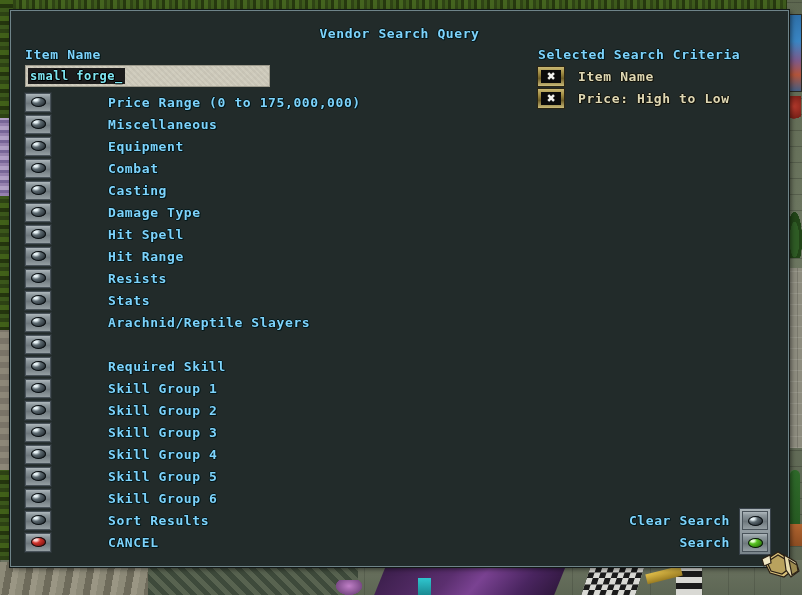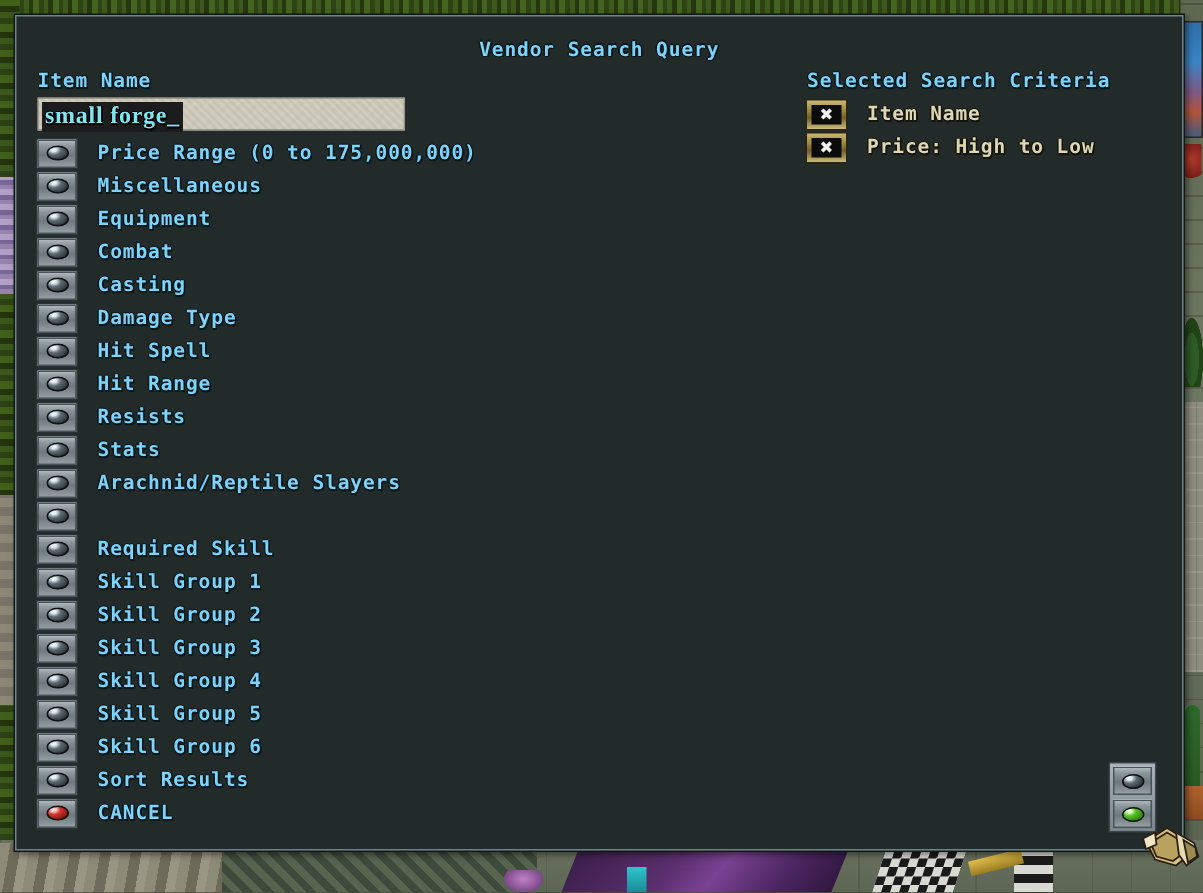--- a/index.html
+++ b/index.html
@@ -164,33 +164,33 @@
     background:
       repeating-linear-gradient(45deg,rgba(0,0,0,.045) 0 2px,transparent 2px 4px),
       repeating-linear-gradient(-40deg,rgba(255,255,255,.05) 0 3px,transparent 3px 6px),
       #cfcbbc;
     box-shadow:inset 0 0 0 1px #9d9a8c;
     box-sizing:border-box;
     cursor:text;
   }
   #name-input .val{
     position:absolute;left:3px;top:3px;
-    font-size:16px;font-weight:bold;letter-spacing:.5px;white-space:nowrap;
+    font-size:12px;font-weight:bold;letter-spacing:.5px;white-space:nowrap;
     color:#7fe6f2;
     text-shadow:1px 1px 0 #000,-1px 0 0 #000,0 -1px 0 #000,1px 0 0 #000,0 1px 0 #000;
     background:#1c1c1c;
     padding:1px 2px;
-    font-family:Liberation Serif, serif;
   }
 
   
   #options{position:absolute;left:14px;top:80px;}
   .opt{
     position:relative;height:22px;display:flex;align-items:center;
     cursor:pointer;
+    gap:43px;
   }
   .gem-btn{
     width:26px;height:19px;flex:0 0 26px;margin-right:14px;
     background:linear-gradient(180deg,#b9c2c6 0%,#8d989d 22%,#6e787d 55%,#9aa4a8 100%);
     box-shadow:inset 0 0 0 1px #49535a, 0 0 0 1px #2a3335;
     display:flex;align-items:center;justify-content:center;
     box-sizing:border-box;
   }
   .gem{
     width:15px;height:10px;border-radius:50%;
@@ -422,20 +422,24 @@
       </div>
       <div class="crit">
         <span class="x-btn">
           <span class="x-in">✖</span>
         </span>
         <span class="uo-tan">Price: High to Low</span>
       </div>
     </div>
 
   <div id="actions">
+    <div id="action-labels">
+        <div class="uo act-lbl">Clear Search</div>
+        <div class="uo act-lbl">Search</div>
+      </div>
     <div id="action-btns">
         <div class="act-btn">
           <span class="gem"></span>
         </div>
         <div class="act-btn">
           <span class="gem green"></span>
         </div>
       </div>
   </div>
 </div>

